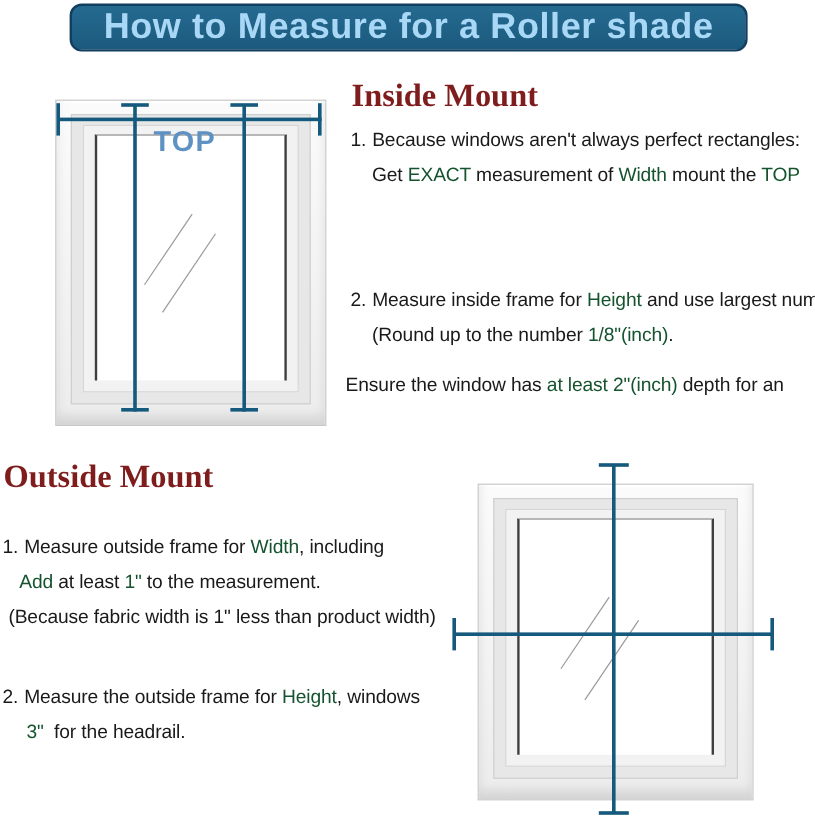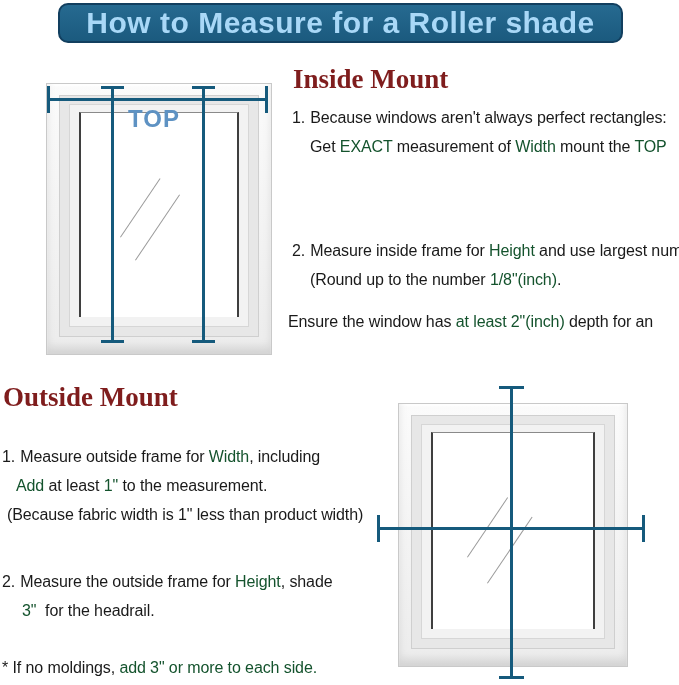--- a/index.html
+++ b/index.html
@@ -149,27 +149,24 @@
 <div class="section" id="outside-section">
   <div class="mount-heading" id="outside-heading">Outside Mount</div>
 
   <div class="block" id="out-item1">
     <div class="line"><span class="marker">1.</span><span>Measure outside frame for </span><span class="pu">Width</span><span>, including</span></div>
     <div class="line ind14"><span class="pu">Add</span><span> at least </span><span class="pu">1"</span><span> to the measurement.</span></div>
     <div class="line ind5"><span>(Because fabric width is 1" less than product width)</span></div>
   </div>
 
   <div class="block" id="out-item2">
-    <div class="line"><span class="marker">2.</span><span>Measure the outside frame for </span><span class="pu">Height</span><span>, shade</span></div>
+    <div class="line"><span class="marker">2.</span><span>Measure the outside frame for </span><span class="pu">Height</span><span>, windows</span></div>
     <div class="line ind20"><span class="pu">3"</span><span>&nbsp; for the headrail.</span></div>
   </div>
 
-  <div class="block" id="out-footnote">
-    <div class="line"><span>* If no moldings, </span><span class="pu">add 3" or more to each side.</span></div>
-  </div>
 </div>
 
 <div class="window" id="window-outside">
   <div class="w-outer"></div>
   <div class="w-band"></div>
   <div class="w-sash"></div>
   <div class="w-glass"></div>
   <div class="diag" style="left:69px; top:154px; width:72px;"></div>
   <div class="diag" style="left:89px; top:180px; width:80px;"></div>
 </div>

